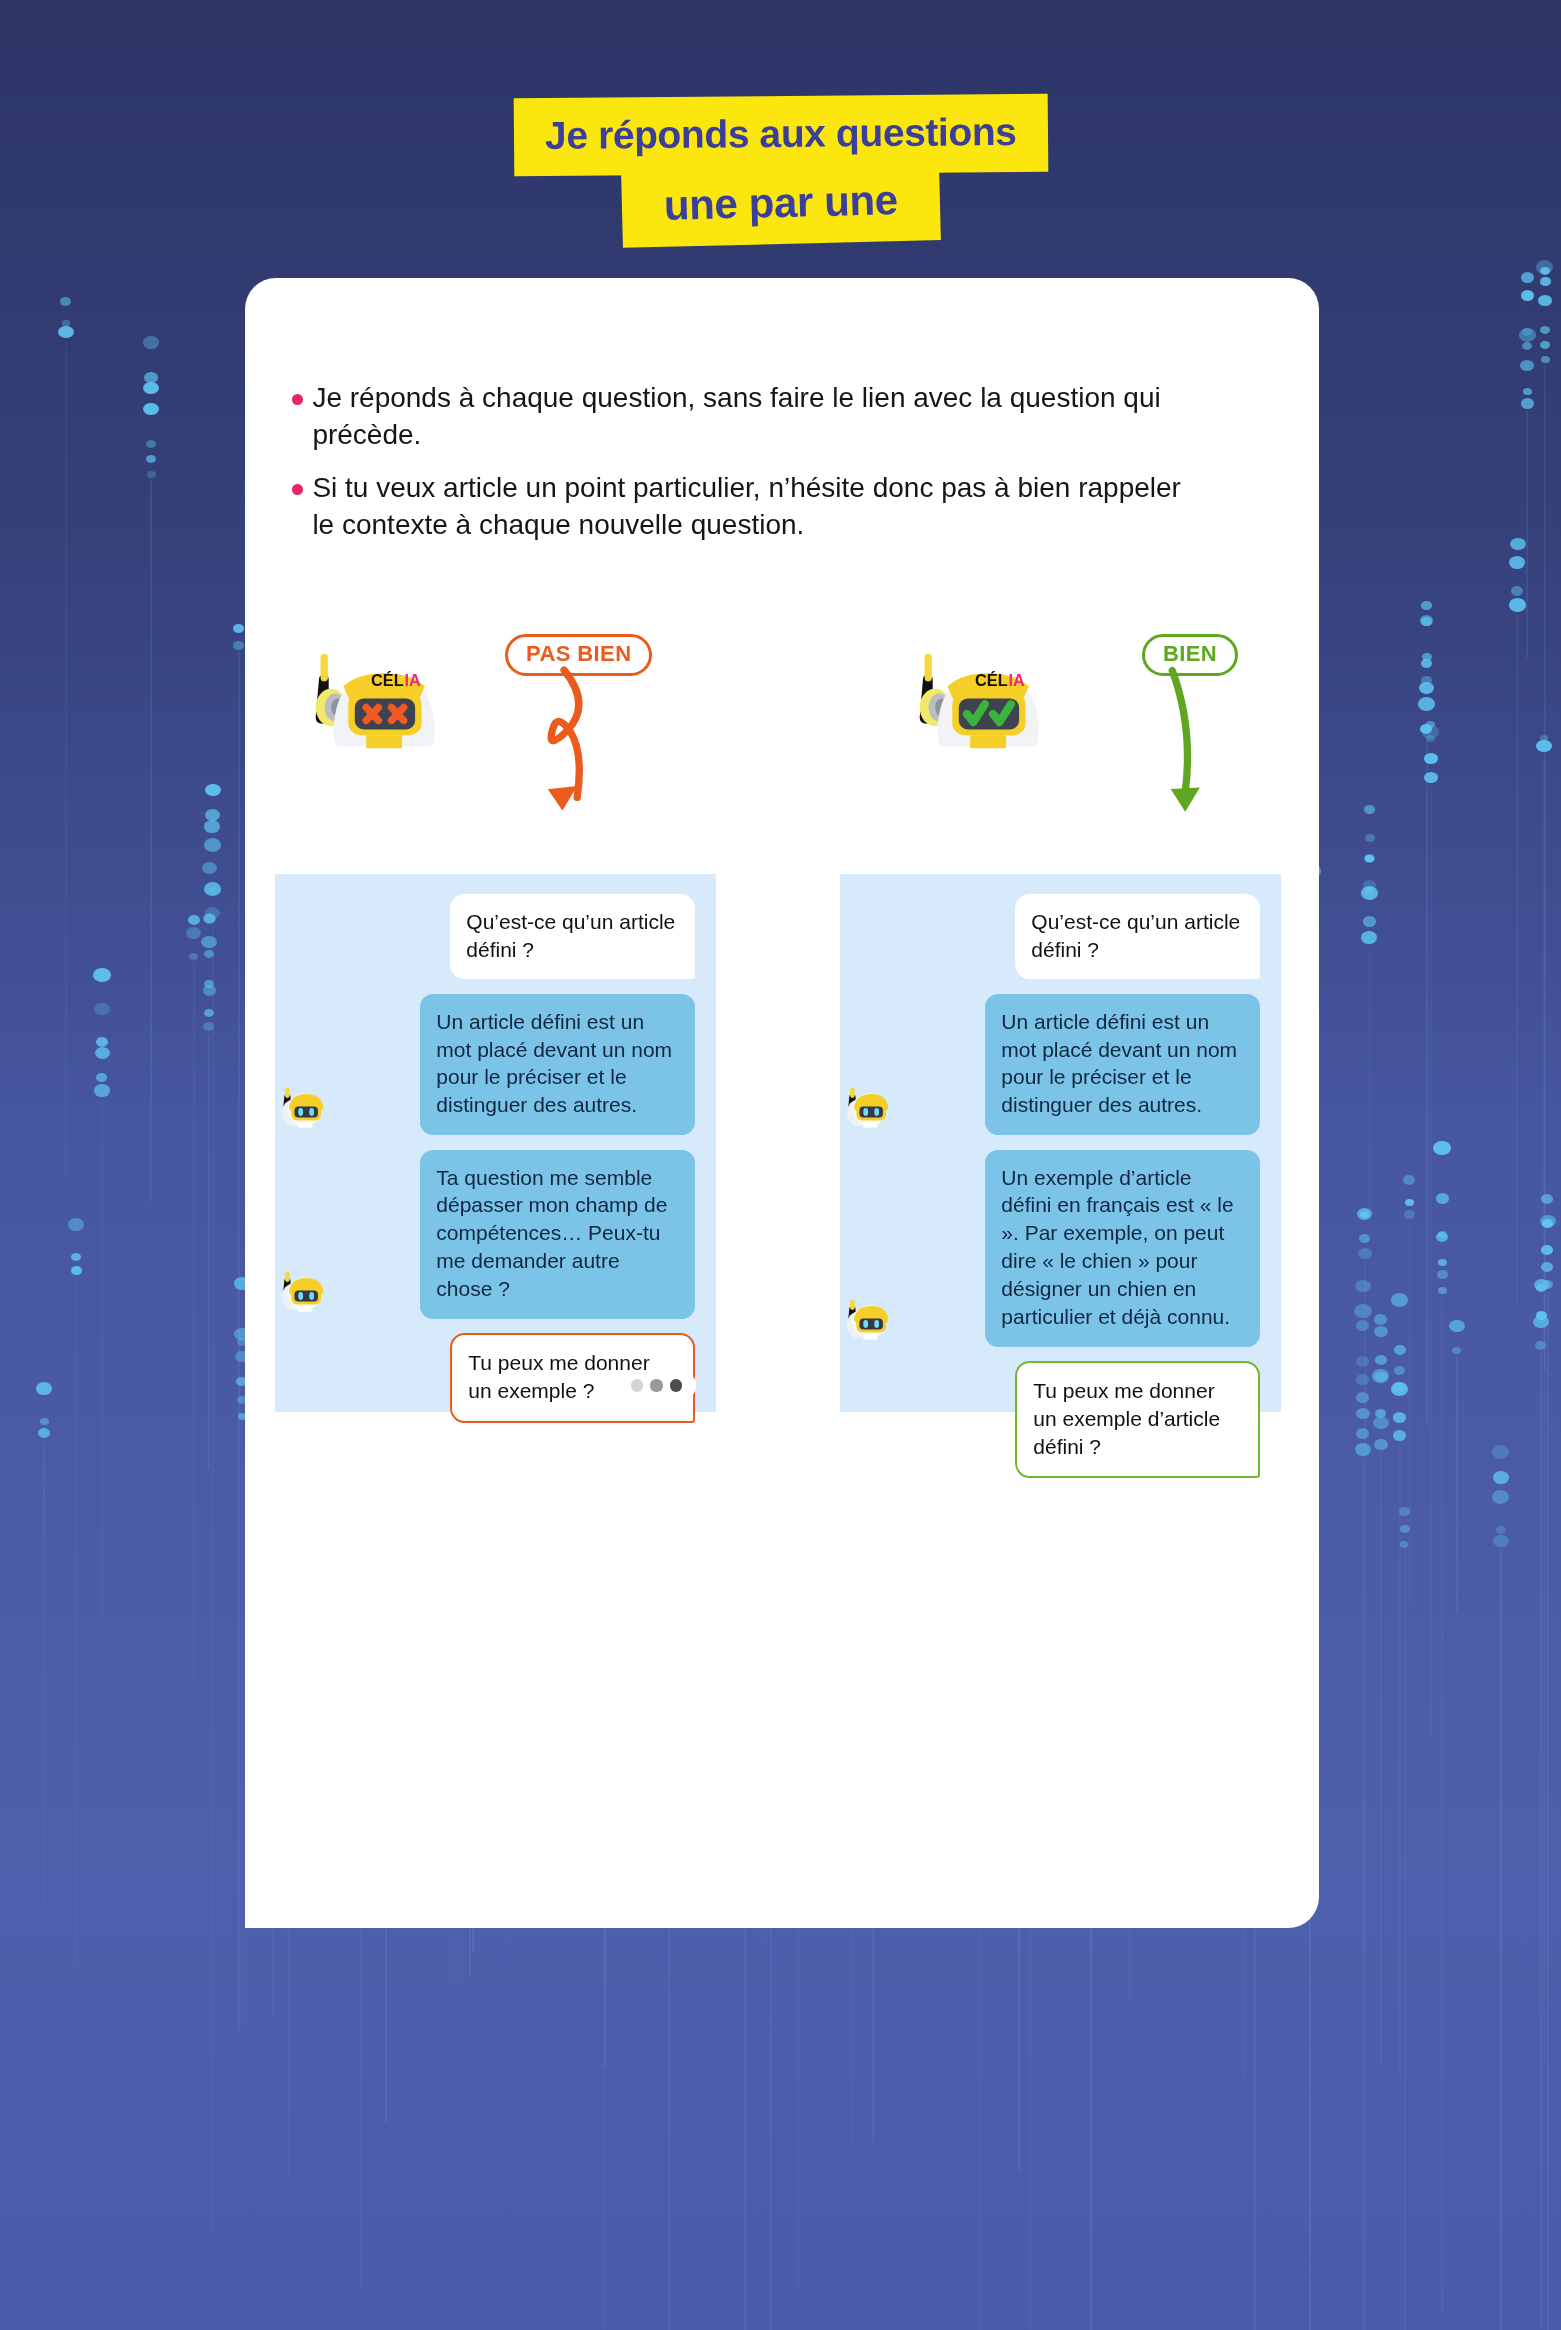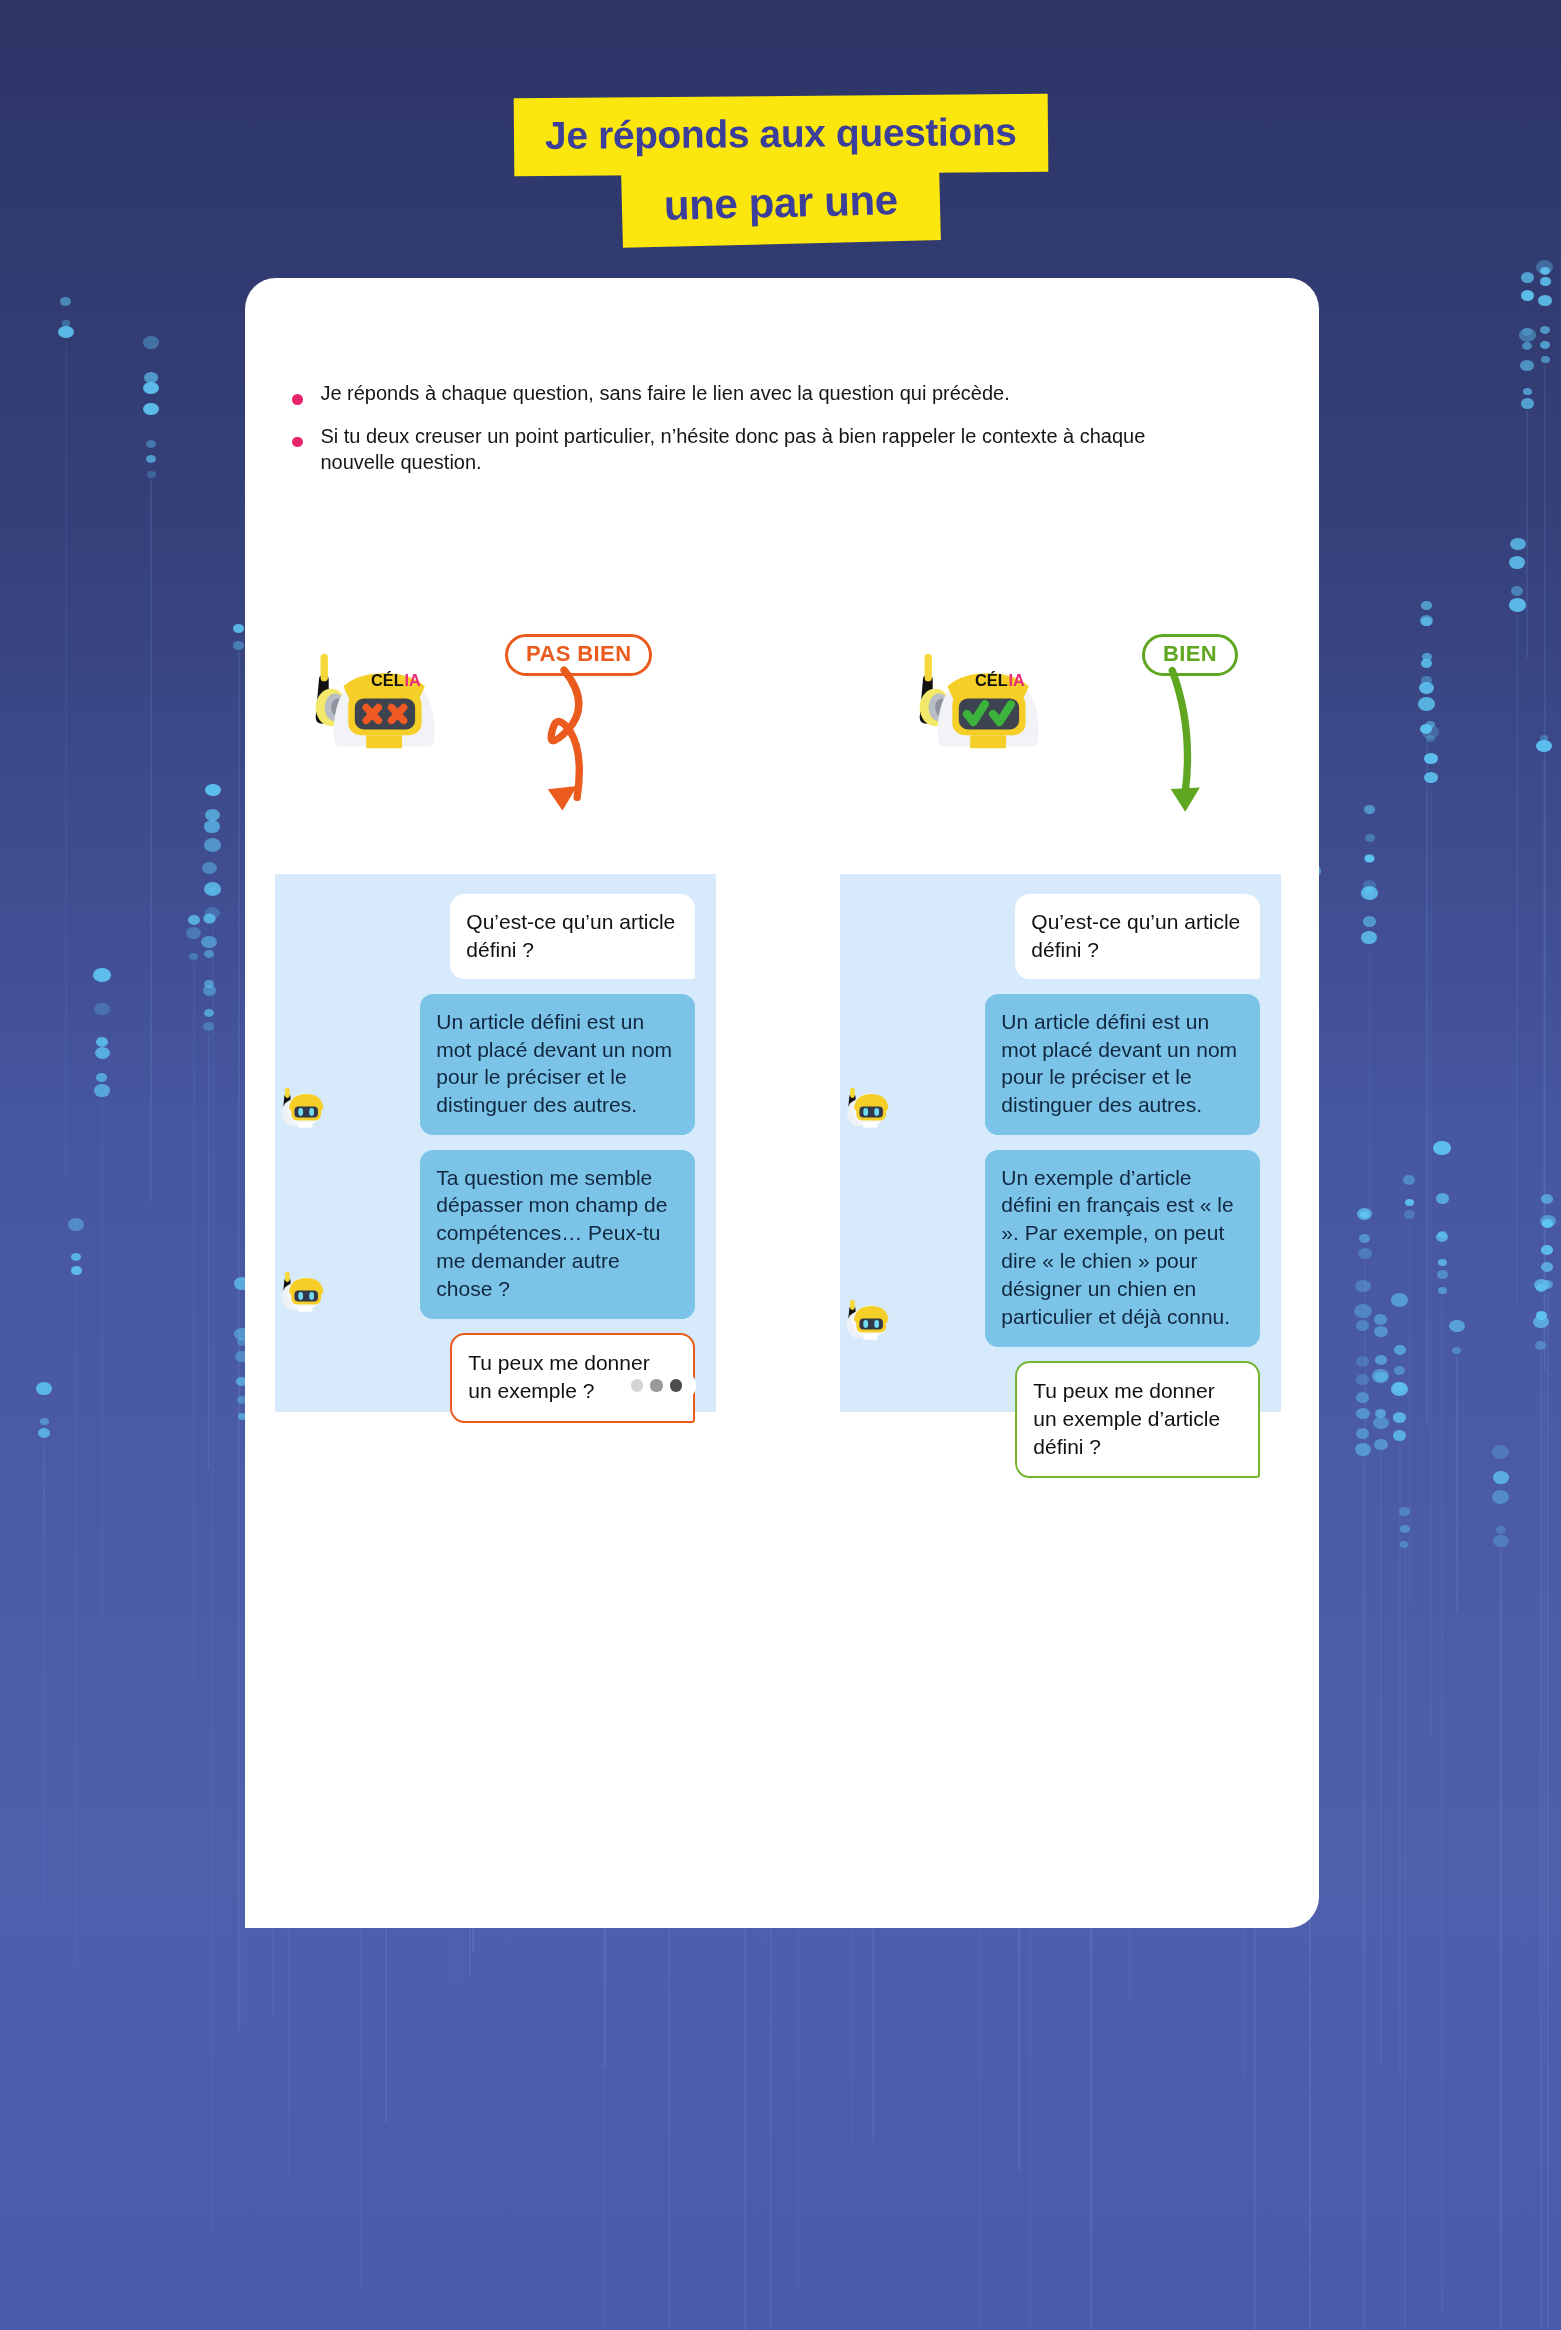--- a/index.html
+++ b/index.html
@@ -94,25 +94,24 @@
   }
   .bullet-dot {
     width: 10.6px; height: 10.6px;
     border-radius: 50%;
     background: #e8246c;
     flex: 0 0 auto;
     margin-top: 14px;
     margin-right: 9.8px;
   }
   .bullet-text {
-    font-size: 20px;
+    font-size: 28px;
     line-height: 1.32;
     color: #16161a;
     max-width: 882px;
-    margin-left: 8px;
   }
 
   
   .robot-row { position: absolute; left: 0; top: 351px; width: 100%; height: 163px; }
 
   .robot { position: absolute; width: 163px; height: 143px; }
   .robot-left  { left: 56px;  top: 0; }
   .robot-right { left: 660px; top: 0; }
 
   .badge {
@@ -678,21 +677,21 @@
   <div class="card">
 
 
     <div class="bullets">
       <div class="bullet-row">
         <span class="bullet-dot"></span>
         <span class="bullet-text">Je réponds à chaque question, sans faire le lien avec la question qui précède.</span>
       </div>
       <div class="bullet-row">
         <span class="bullet-dot"></span>
-        <span class="bullet-text">Si tu deux creuser un point particulier, n’hésite donc pas à bien rappeler le contexte à chaque nouvelle question.</span>
+        <span class="bullet-text">Si tu veux article un point particulier, n’hésite donc pas à bien rappeler le contexte à chaque nouvelle question.</span>
       </div>
     </div>
 
     <div class="robot-row">
 
       <svg class="robot robot-left" viewBox="0 0 200 175">
         <path d="M22 62 q0 -6 6 -6 q6 0 6 6 l0 46 q0 8 -8 8 q-8 0 -8 -8z" fill="#111"></path>
         <rect x="24" y="30" width="9" height="34" rx="4.5" fill="#f6d83a"></rect>
         <ellipse cx="37" cy="96" rx="19" ry="23" fill="#f2e86a"></ellipse>
         <ellipse cx="42" cy="96" rx="13" ry="17" fill="#b9bec6"></ellipse>

